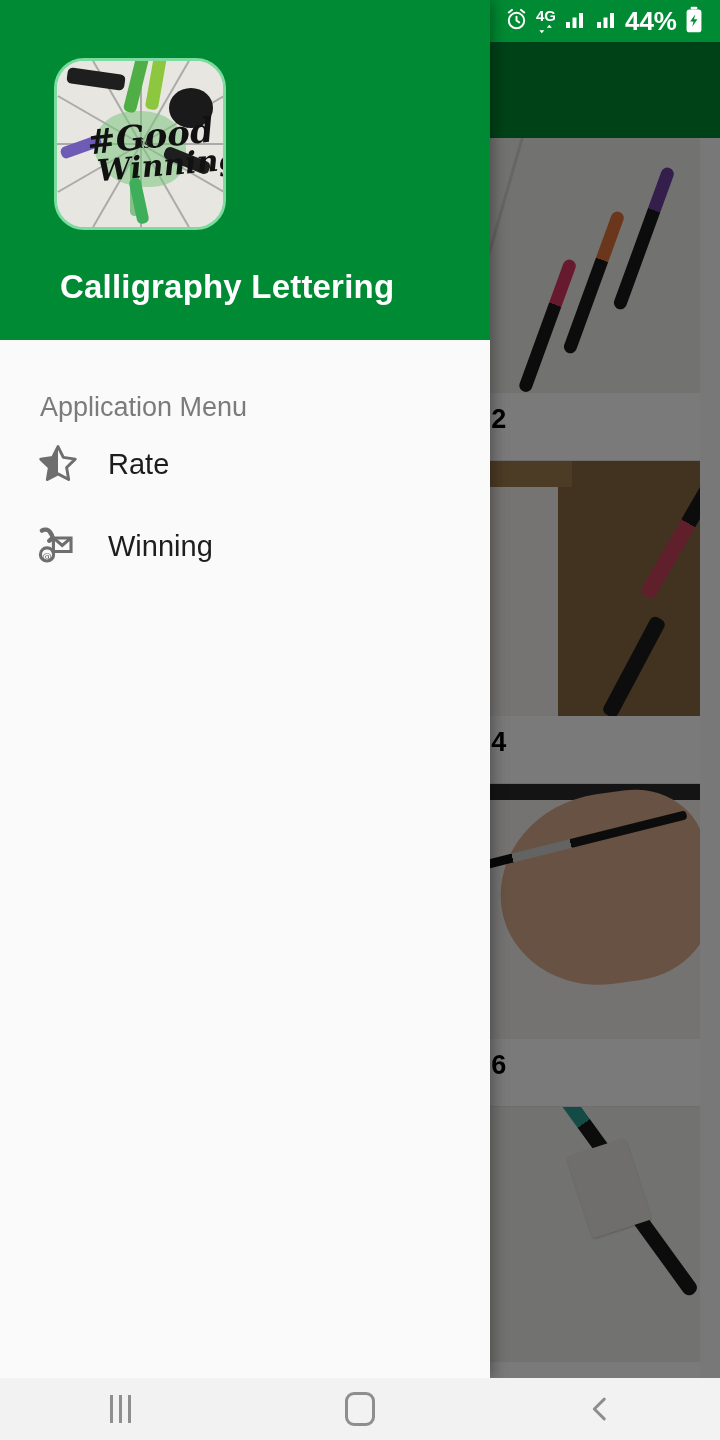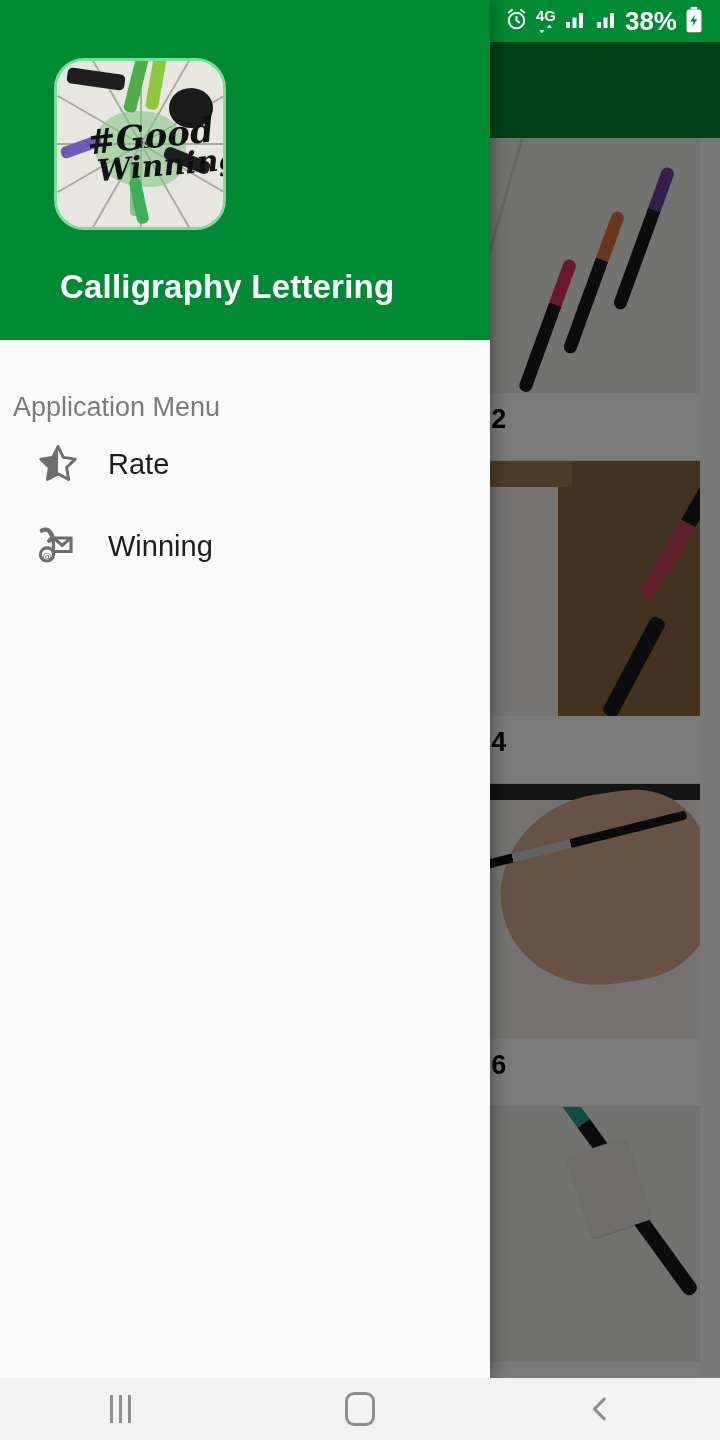--- a/index.html
+++ b/index.html
@@ -147,21 +147,21 @@
                  font-family:"DejaVu Serif", serif; font-style:italic;
                  color:#222; }
   #app-icon .pen{ position:absolute; border-radius:5px; }
   #app-icon .brushhead{ position:absolute; right:6%; top:16%; width:44px; height:40px;
                         background:#1a1a1a; border-radius:50%; }
   #app-title{
     position:absolute; left:60px; top:268px;
     color:#ffffff; font-size:33px; font-weight:bold; letter-spacing:.2px;
   }
   #menu-section-title{
-    margin:52px 0 0 13px; color:#7b7b7b; font-size:27px;
+    margin:52px 0 0 40px; color:#7b7b7b; font-size:27px;
   }
   .menu-item{
     display:flex; align-items:center; height:82px; padding-left:34px; gap:26px;
     cursor:pointer;
   }
   .menu-item .label{ font-size:29px; color:#1d1d1d; }
   .mi-ico{ width:48px; height:48px; display:flex; align-items:center; justify-content:center; }
 
   
   #navbar{
@@ -363,21 +363,21 @@
           <rect x="16" y="5" width="4" height="15"></rect>
       </svg>
     </span>
     <span class="sb-ico">
       <svg width="24" height="22" viewBox="0 0 24 22" fill="#ffffff">
         <rect x="3" y="14" width="4" height="6"></rect>
           <rect x="9.5" y="9.5" width="4" height="10.5"></rect>
           <rect x="16" y="5" width="4" height="15"></rect>
       </svg>
     </span>
-    <div id="sb-batt-text">38%</div>
+    <div id="sb-batt-text">44%</div>
     <span class="sb-ico">
       <svg width="20" height="27" viewBox="0 0 16 24" fill="#ffffff">
         <rect x="5" y="0.6" width="6" height="2.4" rx="1"></rect>
         <rect x="1.4" y="3" width="13.2" height="20.4" rx="2.6"></rect>
         <path d="M9.2 7.4l-4.6 6.4h3l-1.2 4.6 4.6-6.6h-3z" fill="#008a33"></path>
       </svg>
     </span>
   </div>
 </div>
 

